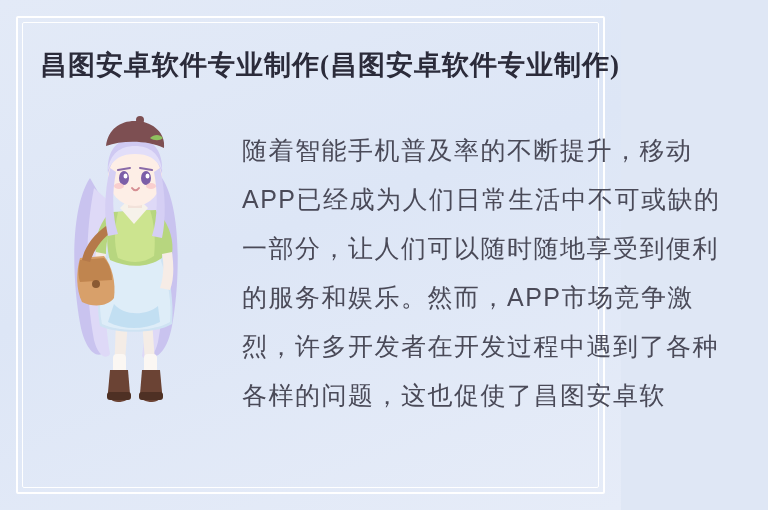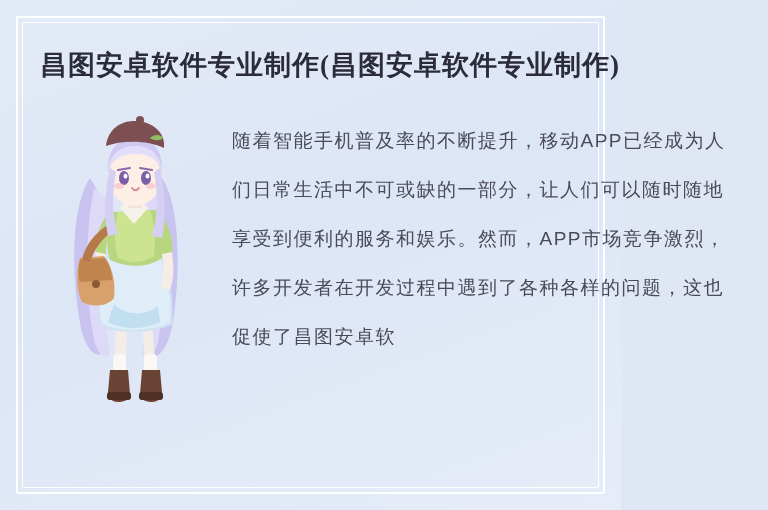--- a/index.html
+++ b/index.html
@@ -70,25 +70,25 @@
     top: 0;
     width: 170px;
     height: 310px;
   }
   .paragraph {
     position: absolute;
     left: 190px;
     top: 6px;
     width: 500px;
     font-family: "Liberation Sans", sans-serif;
-    font-size: 19px;
+    font-size: 25px;
     line-height: 49px;
     color: #4a4a58;
     letter-spacing: 1.5px;
-    margin: 2px;
+    margin: 12px;
   }
   
   .char-svg {
     display: block;
   }
 </style>
 </head>
 <body>
 
 <div class="page">

